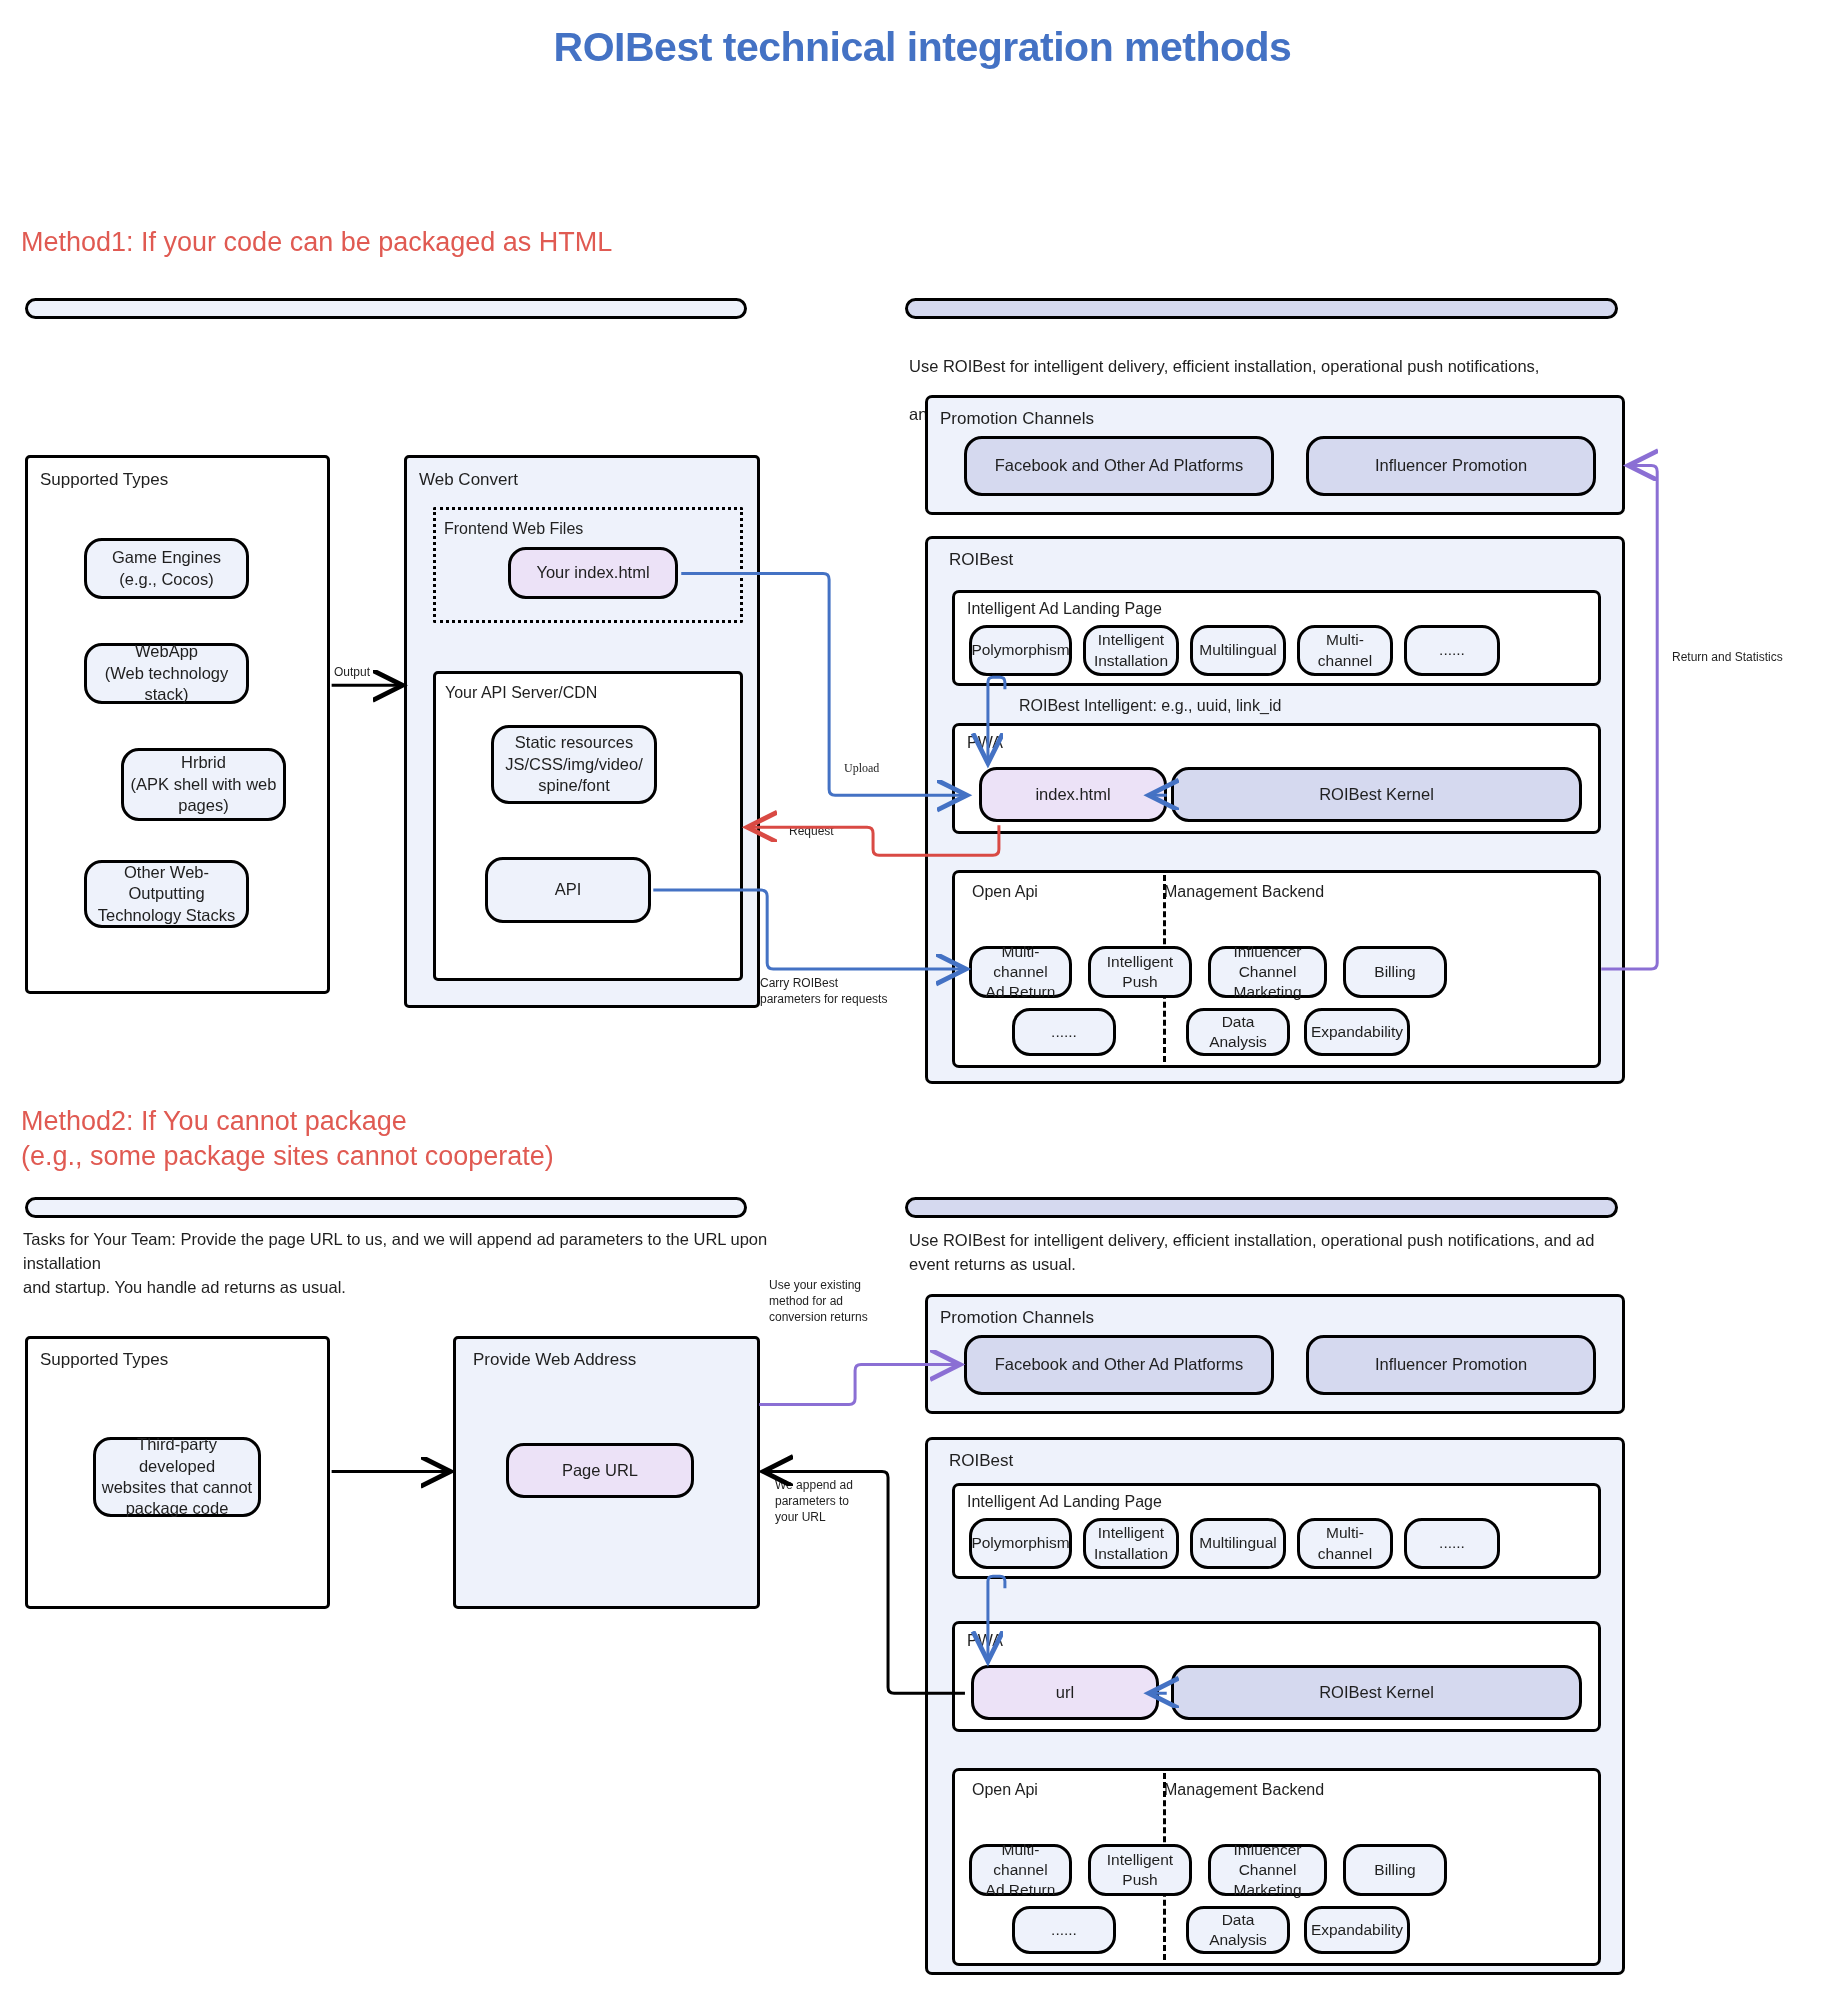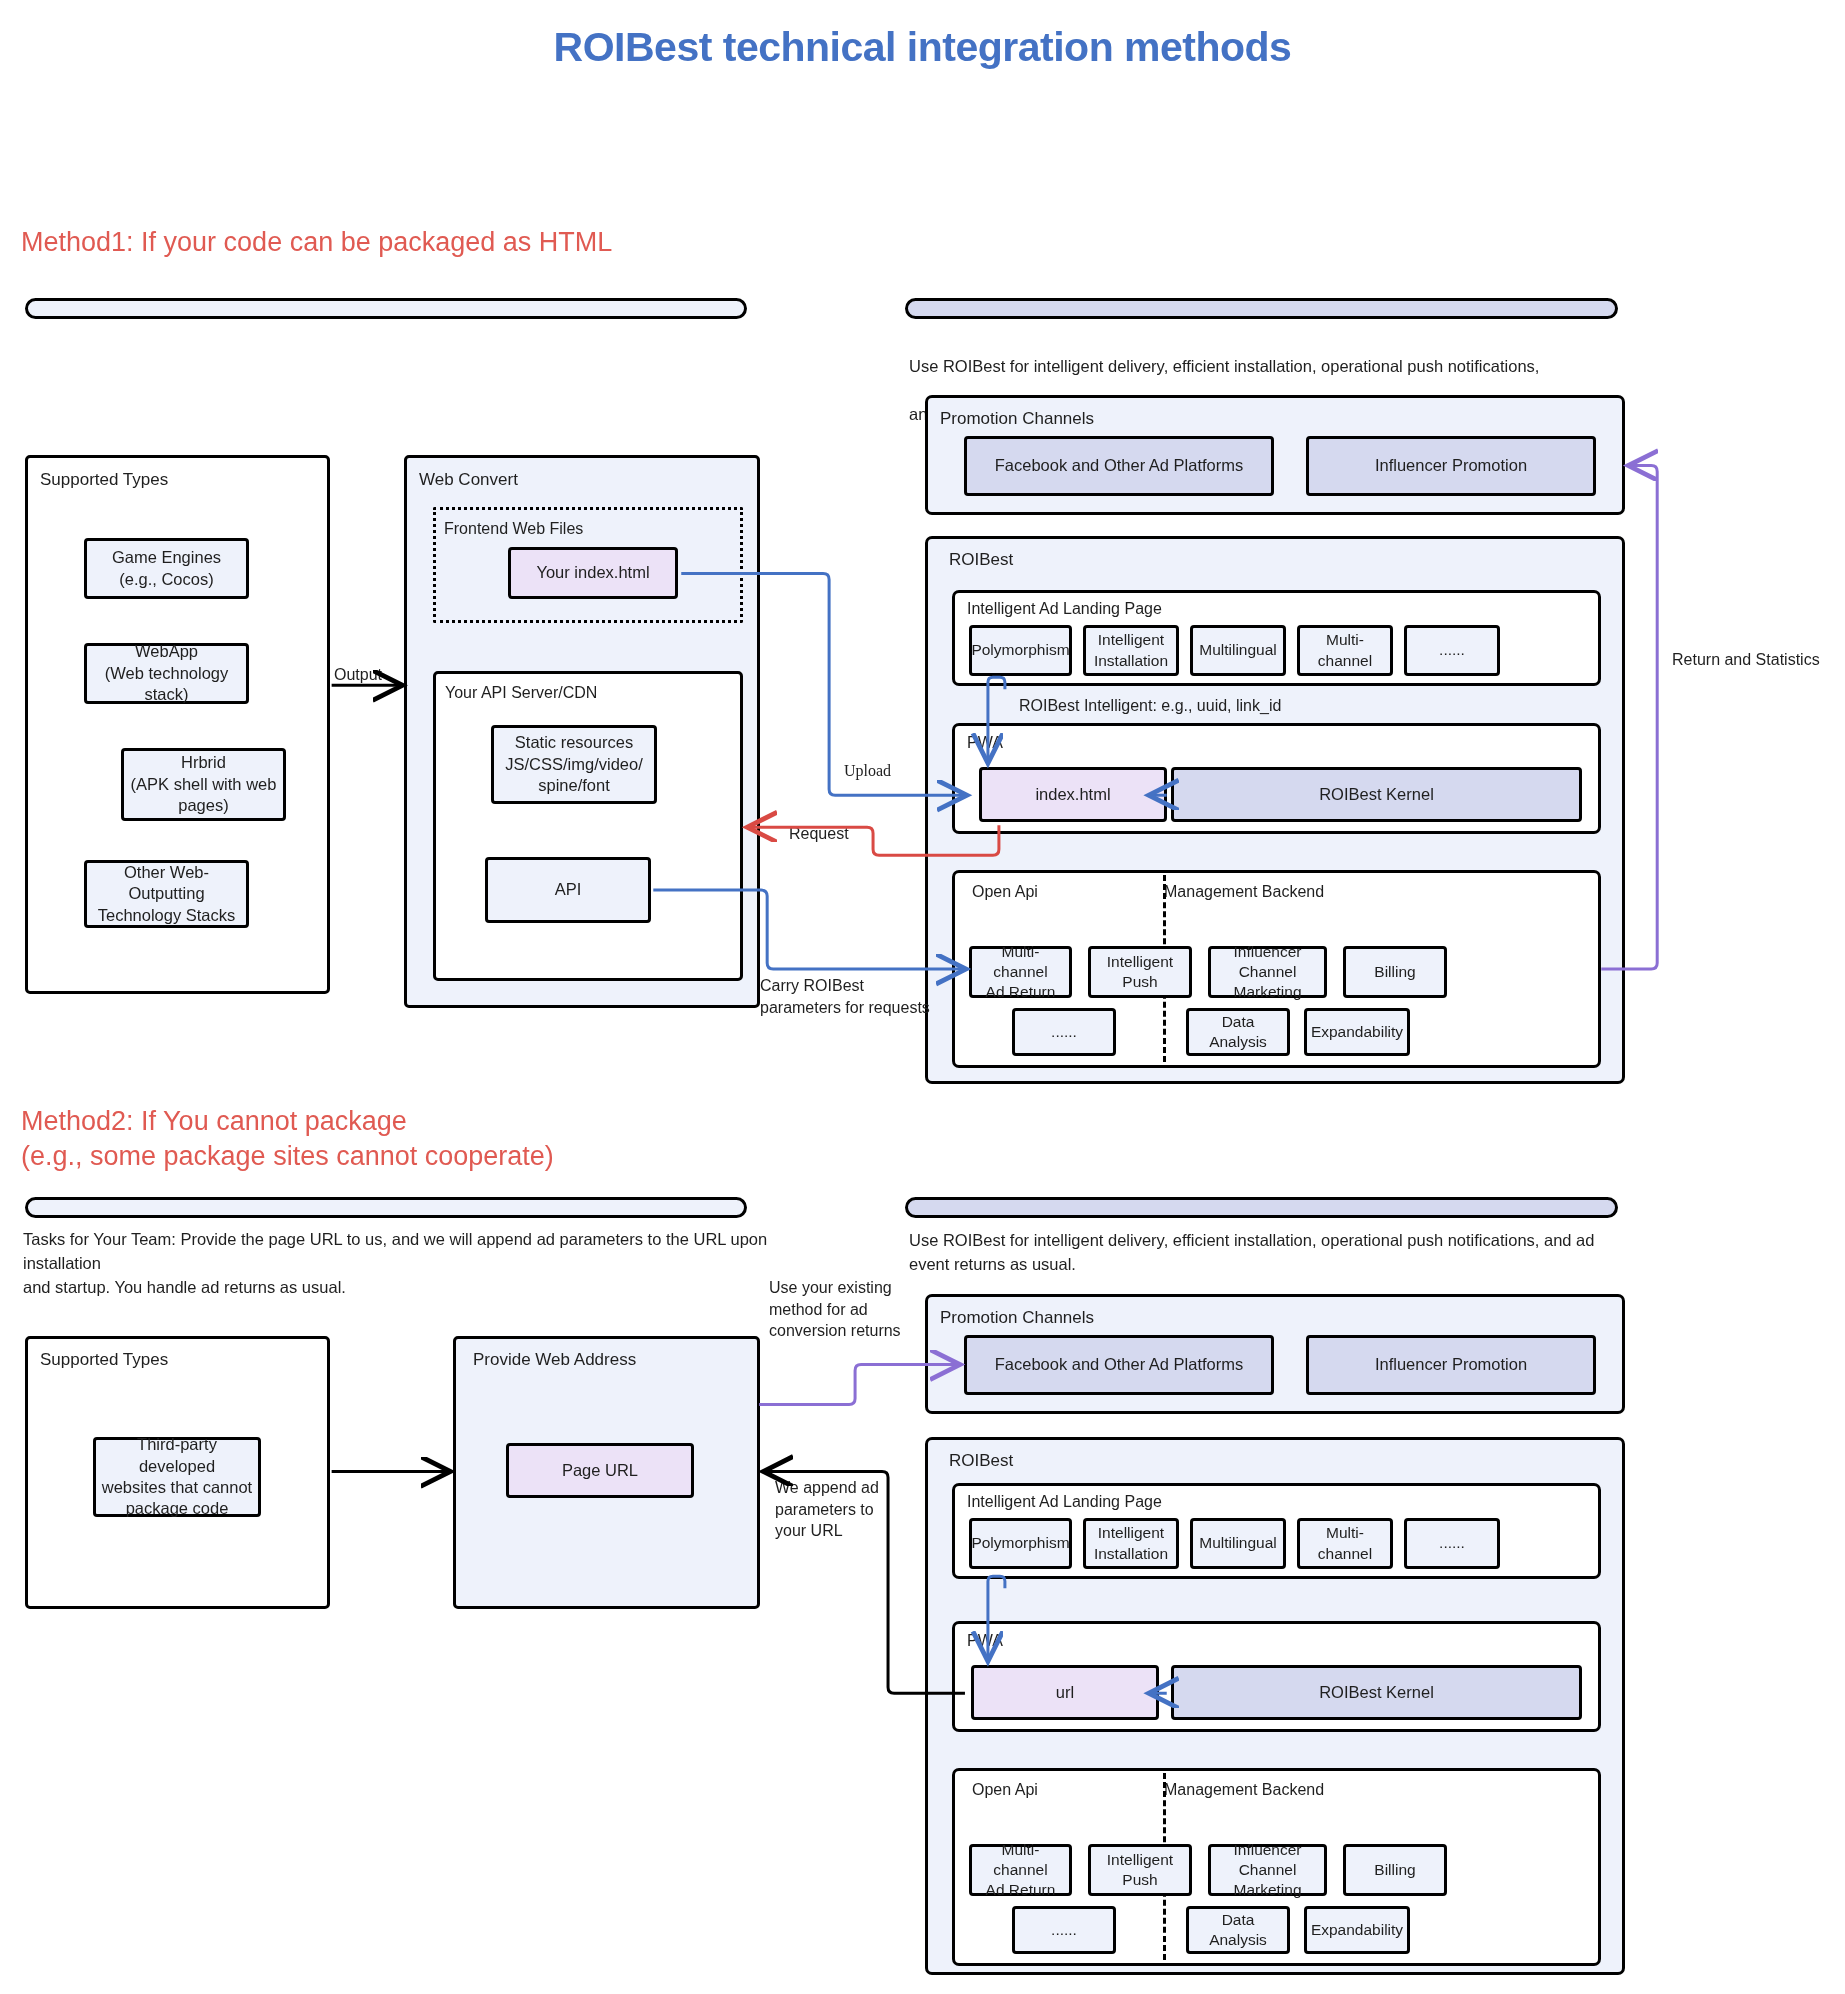--- a/index.html
+++ b/index.html
@@ -19,38 +19,38 @@
   .method-head{
     position:absolute;font-size:27px;color:#e05a52;line-height:1.28;
     white-space:pre-line;
   }
   .note{
     position:absolute;font-size:16.5px;line-height:1.45;color:#1f1f1f;
     white-space:pre-line;
   }
   .hl{background:#f2e216;}
   .arrow-label{
-    position:absolute;font-size:16px;line-height:1.35;color:#1f1f1f;
+    position:absolute;font-size:12px;line-height:1.35;color:#1f1f1f;
     white-space:pre-line;
   }
 
   
   .box{position:absolute;box-sizing:border-box;border:3px solid #000;border-radius:7px;}
   .box.sq{border-radius:5px;}
   .b-white{background:#ffffff;}
   .b-light{background:#eef2fb;}
   .b-lav{background:#d5d9ef;}
   .b-purple{background:#ece2f7;}
   .b-dotted{border:3.5px dotted #000;background:transparent;border-radius:2px;}
 
   .grp-label{
     position:absolute;font-size:17px;color:#1f1f1f;white-space:nowrap;
   }
   .node{
-    position:absolute;box-sizing:border-box;border:3px solid #000;border-radius:4px;
+    position:absolute;box-sizing:border-box;border:3px solid #000;border-radius:18px;
     display:flex;align-items:center;justify-content:center;text-align:center;
     font-size:16.5px;line-height:1.3;color:#1f1f1f;padding:2px 4px;
   }
   .node.small{font-size:15.5px;}
   .dashdiv{position:absolute;border-left:3.5px dashed #000;}
 </style>
 </head>
 <body>
 
 <div class="stage">

